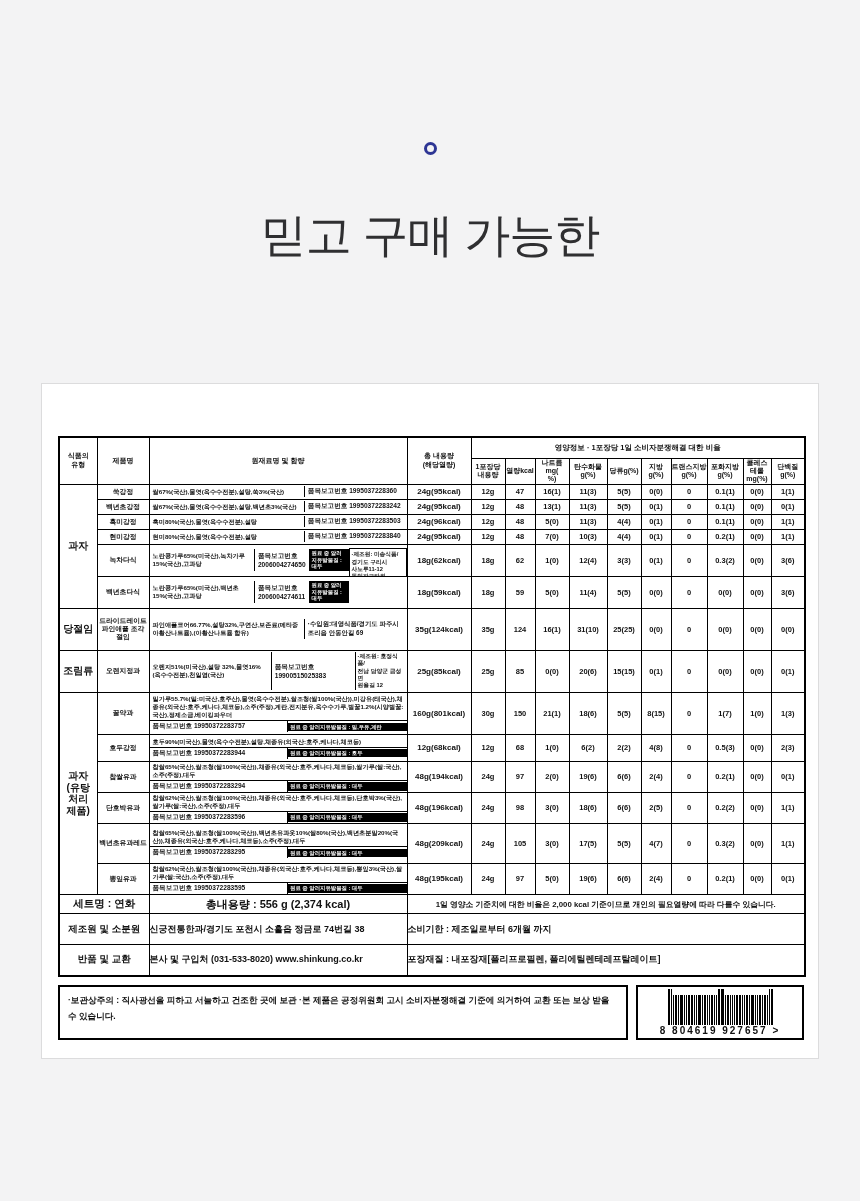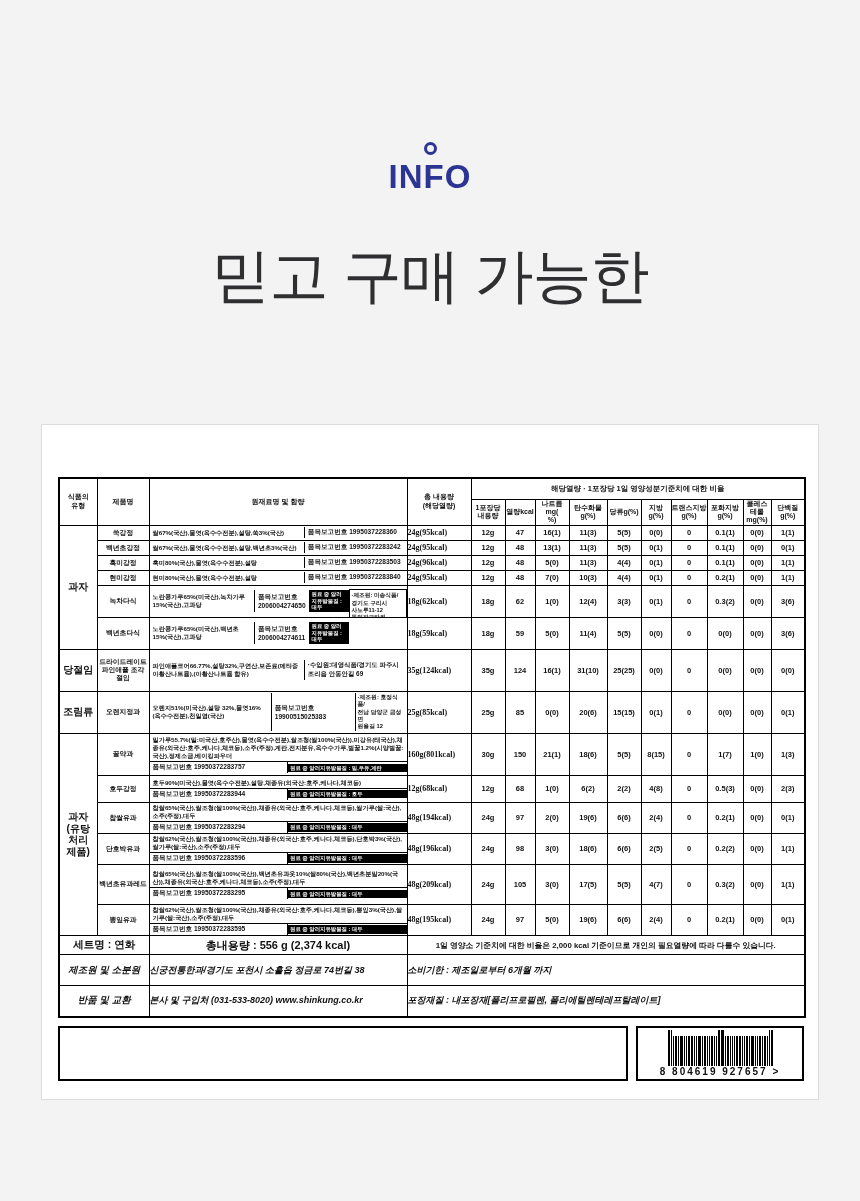--- a/index.html
+++ b/index.html
@@ -16,21 +16,21 @@
   .logo-ring {
     width: 13px; height: 13px;
     border: 3.5px solid #2d3594; border-radius: 50%;
     margin: 0 auto 3px;
   }
   .logo-text {
     font-size: 33px; font-weight: bold; color: #2d3594; letter-spacing: 1px;
   }
   .title1 {
     margin-top: 44px;
-    font-size: 59px; font-weight: 300; color: #2f2f31;
+    font-size: 46px; font-weight: 300; color: #2f2f31;
     letter-spacing: -1px; line-height: 72px;
   }
   .title2 {
     margin-top: 14px;
     font-size: 101px; font-weight: 800; color: #2e3da5;
     letter-spacing: 1px; line-height: 112px;
   }
   
   .card {
     width: 778px; margin: 112px auto 0;
@@ -48,21 +48,21 @@
   thead th {
     font-size: 7px; font-weight: bold; text-align: center;
     white-space: pre-line; line-height: 1.2; height: 21px; padding: 1px;
   }
   th.group { font-size: 7.5px; }
   td.cat {
     font-size: 10px; font-weight: bold; text-align: center;
     white-space: pre-line; line-height: 1.15;
   }
   td.pname { font-size: 6.8px; font-weight: 600; text-align: center; line-height: 1.2; padding: 1px; }
-  td.total { font-size: 8px; font-weight: bold; text-align: left; font-family: Liberation Serif, serif; }
+  td.total { font-size: 8px; font-weight: bold; text-align: center; }
   td.nval  { font-size: 7.5px; font-weight: 600; text-align: center; }
   td.midcell { padding: 0; height: 100%; }
   .mid { display: flex; align-items: stretch; width: 100%; height: 100%; }
   .mid > div { display: flex; align-items: center; }
   .ing { flex: 1.55; font-size: 6.2px; line-height: 1.3; padding: 1px 3px; border-right: 1px solid #000; font-weight: 600; }
   .rep { flex: 1; font-size: 6.6px; padding: 1px 3px; font-weight: 600; }
   .imp { flex: 1; font-size: 6.4px; padding: 1px 3px; font-weight: 600; }
   .alg {
     background: #000; color: #fff; font-size: 5.4px; line-height: 1.2;
     padding: 1px 2px; flex: .62; font-weight: bold;
@@ -81,21 +81,21 @@
   .mkr { flex: .55; font-size: 5.8px; line-height: 1.25; padding: 1px 2px; white-space: pre-line; font-weight: 600; }
   .mid.stack { flex-direction: column; }
   .mid.stack .ing { border-right: none; border-bottom: 1px solid #000; flex: 1.2; }
   .bot { display: flex; flex: .85; align-items: stretch; }
   .bot .rep { flex: 1.15; border-right: 1px solid #000; }
   .bot .alg { flex: 1; }
   tr.setrow td { height: 19px; text-align: center; }
   td.setname { font-size: 10.5px; font-weight: bold; text-align: center; }
   td.settotal { font-size: 11px; font-weight: bold; padding-left: 8px; }
   td.footnote { font-size: 7.8px; font-weight: 600; text-align: center; }
-  tr.inforow td { height: 31px; font-style: italic; }
+  tr.inforow td { height: 31px; }
   td.ilabel { font-size: 9.5px; font-weight: bold; text-align: center; }
   td.ivalue { font-size: 9px; font-weight: bold; padding-left: 8px; }
   td.iright { font-size: 9px; font-weight: bold; padding-left: 6px; margin-left: 12px; }
   
   .bottom { display: flex; gap: 8px; margin-top: 8px; width: 746px; }
   .notes {
     flex: 1; border: 2px solid #000; padding: 5px 8px;
     font-size: 8.6px; font-weight: 600; line-height: 1.9;
   }
   .barcode-box {
@@ -106,21 +106,20 @@
   .bars { display: flex; align-items: flex-end; height: 38px; gap: 1px; }
   .bars span { background: #000; height: 34px; display: block; }
   .bars span.g { height: 40px; }
   .bc-num { font-size: 10px; font-weight: bold; letter-spacing: 2px; margin-top: -4px; background:#fff; position:relative; z-index:2; }
 </style>
 </head>
 <body>
 
 <div class="hero">
   <div class="logo-ring"></div>
-  <div class="logo-text">INFO</div>
   <div class="title1">믿고 구매 가능한</div>
 </div>
 
 <div class="card">
   <table class="label">
     <colgroup>
       <col style="width:38px">
         <col style="width:52px">
         <col style="width:258px">
         <col style="width:64px">
@@ -136,21 +135,21 @@
         <col style="width:34px">
     </colgroup>
     <thead>
       <tr>
         <th rowspan="2">식품의
 유형</th>
         <th rowspan="2">제품명</th>
         <th rowspan="2">원재료명 및 함량</th>
         <th rowspan="2">총 내용량
 (해당열량)</th>
-        <th colspan="10" class="group">해당열량 · 1포장당 1일 영양성분기준치에 대한 비율</th>
+        <th colspan="10" class="group">영양정보 · 1포장당 1일 소비자분쟁해결 대한 비율</th>
       </tr>
       <tr>
         <th>1포장당
 내용량</th>
         <th>열량kcal</th>
         <th>나트륨mg(
 %)</th>
         <th>탄수화물g(%)</th>
         <th>당류g(%)</th>
         <th>지방g(%)</th>
@@ -497,20 +496,21 @@
       <tr class="inforow">
         <td colspan="2" class="ilabel">반품 및 교환</td>
         <td class="ivalue">본사 및 구입처 (031-533-8020) www.shinkung.co.kr</td>
         <td colspan="11" class="iright">포장재질 : 내포장재[폴리프로필렌, 폴리에틸렌테레프탈레이트]</td>
       </tr>
     </tbody>
   </table>
 
   <div class="bottom">
     <div class="notes">
+      <div>·보관상주의 : 직사광선을 피하고 서늘하고 건조한 곳에 보관  ·본 제품은 공정위원회 고시 소비자분쟁해결 기준에 의거하여 교환 또는 보상 받을 수 있습니다.</div>
     </div>
     <div class="barcode-box">
       <div class="bars" id="bars">
           <span class="g" style="width: 2px;"></span>
           <span class="g" style="width: 1px;"></span>
           <span style="width: 1px;"></span>
           <span style="width: 2px;"></span>
           <span style="width: 1px;"></span>
           <span style="width: 3px;"></span>
           <span style="width: 1px;"></span>

